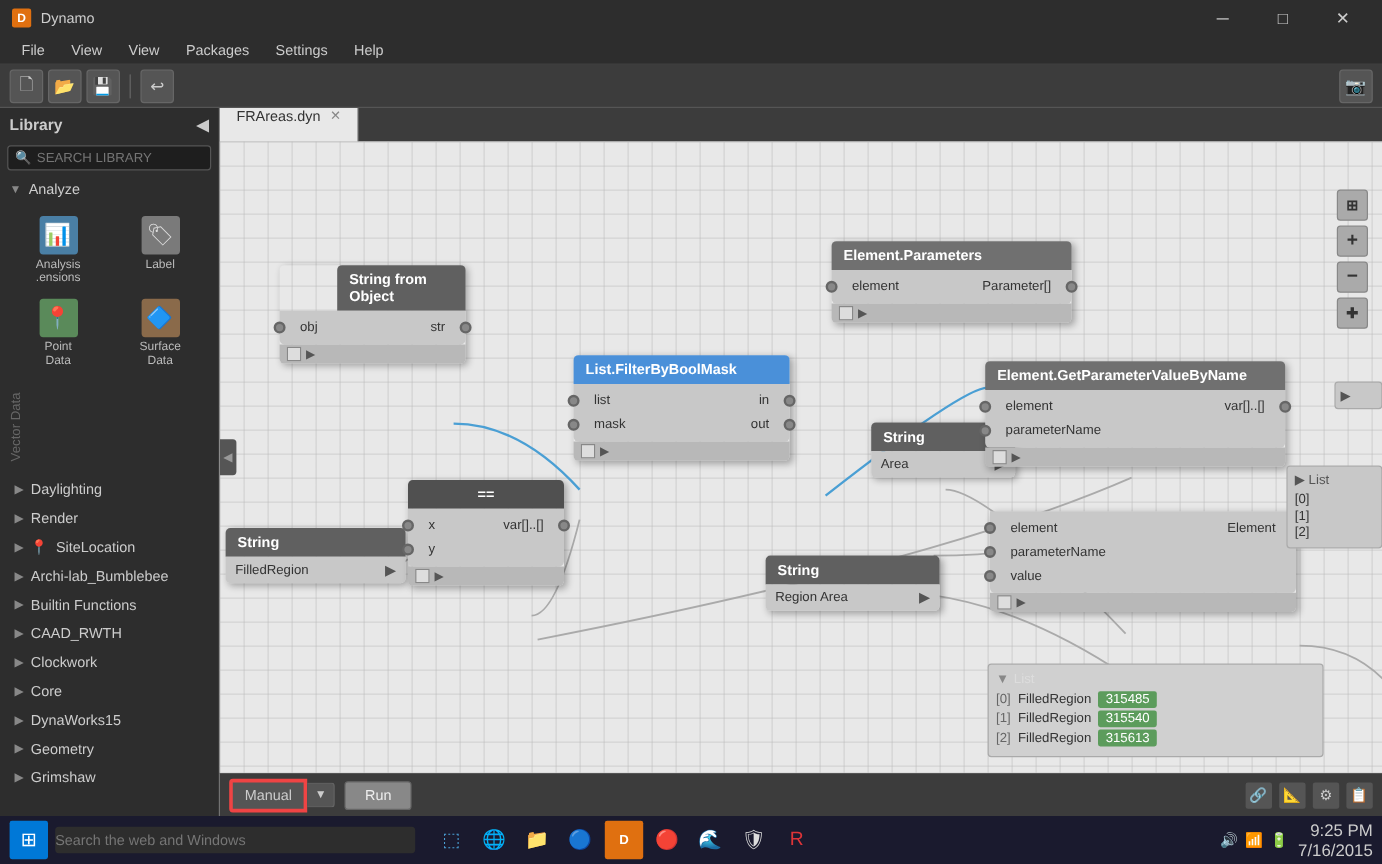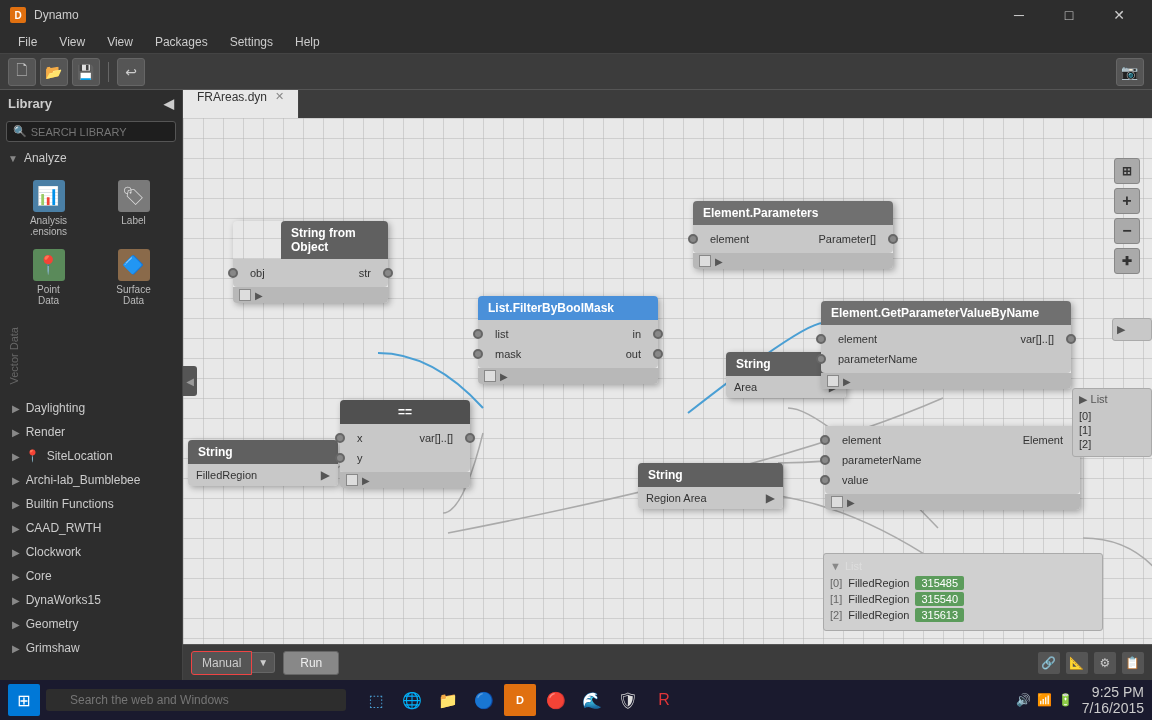--- a/index.html
+++ b/index.html
@@ -85,30 +85,30 @@
     .result-label { color: #333; }
     .result-value { background: #5c9c5c; color: white; padding: 1px 6px; border-radius: 2px; font-size: 11px; }
 
     
     .zoom-controls { position: absolute; right: 12px; top: 40px; display: flex; flex-direction: column; gap: 4px; }
     .zoom-btn { width: 26px; height: 26px; background: #aaa; border: 1px solid #888; border-radius: 3px; display: flex; align-items: center; justify-content: center; color: #333; font-size: 16px; font-weight: bold; cursor: pointer; }
 
     
     .bottombar { height: 36px; background: #3c3c3c; display: flex; align-items: center; padding: 0 8px; gap: 8px; border-top: 1px solid #555; }
     .run-mode { display: flex; align-items: center; gap: 0; }
-    .run-mode-label { background: #555; border: 1px solid #ef4444; padding: 4px 10px; border-radius: 3px 0 0 3px; color: #ccc; font-size: 12px; cursor: pointer; }
+    .run-mode-label { background: #555; border: 3px solid #ef4444; padding: 4px 10px; border-radius: 3px 0 0 3px; color: #ccc; font-size: 12px; cursor: pointer; }
     .run-mode-arrow { background: #555; border: 1px solid #666; border-left: none; padding: 4px 6px; border-radius: 0 3px 3px 0; color: #ccc; font-size: 10px; cursor: pointer; }
     .run-btn { background: #888; border: 1px solid #666; padding: 4px 16px; border-radius: 3px; color: #eee; font-size: 12px; cursor: pointer; }
     .bottombar-right { margin-left: auto; display: flex; gap: 6px; align-items: center; }
     .bottom-icon { width: 22px; height: 22px; background: #555; border-radius: 2px; display: flex; align-items: center; justify-content: center; color: #ccc; font-size: 12px; cursor: pointer; }
 
     
     .taskbar { height: 40px; background: #1a1a2e; display: flex; align-items: center; padding: 0 8px; gap: 6px; }
     .taskbar-start { width: 32px; height: 32px; background: #0078d7; display: flex; align-items: center; justify-content: center; border-radius: 2px; cursor: pointer; }
-    .taskbar-search { flex: 1; max-width: 300px; background: #2d2d2d; border: none; border-radius: 3px; padding: 4px 24px; color: #ccc; font-size: 12px; }
+    .taskbar-search { flex: 1; max-width: 300px; background: #2d2d2d; border: none; border-radius: 3px; padding: 4px 0; color: #ccc; font-size: 12px; }
     .taskbar-apps { display: flex; gap: 4px; margin-left: 8px; }
     .taskbar-app { width: 32px; height: 32px; display: flex; align-items: center; justify-content: center; border-radius: 2px; cursor: pointer; font-size: 16px; }
     .taskbar-right { margin-left: auto; display: flex; align-items: center; gap: 8px; }
     .taskbar-time { color: #ccc; font-size: 14px; text-align: right; }
     .taskbar-icons { display: flex; gap: 6px; align-items: center; }
     .taskbar-icon { color: #ccc; font-size: 12px; cursor: pointer; }
 
     
     .rotated-label { writing-mode: vertical-rl; transform: rotate(180deg); font-size: 11px; color: #666; }
 

